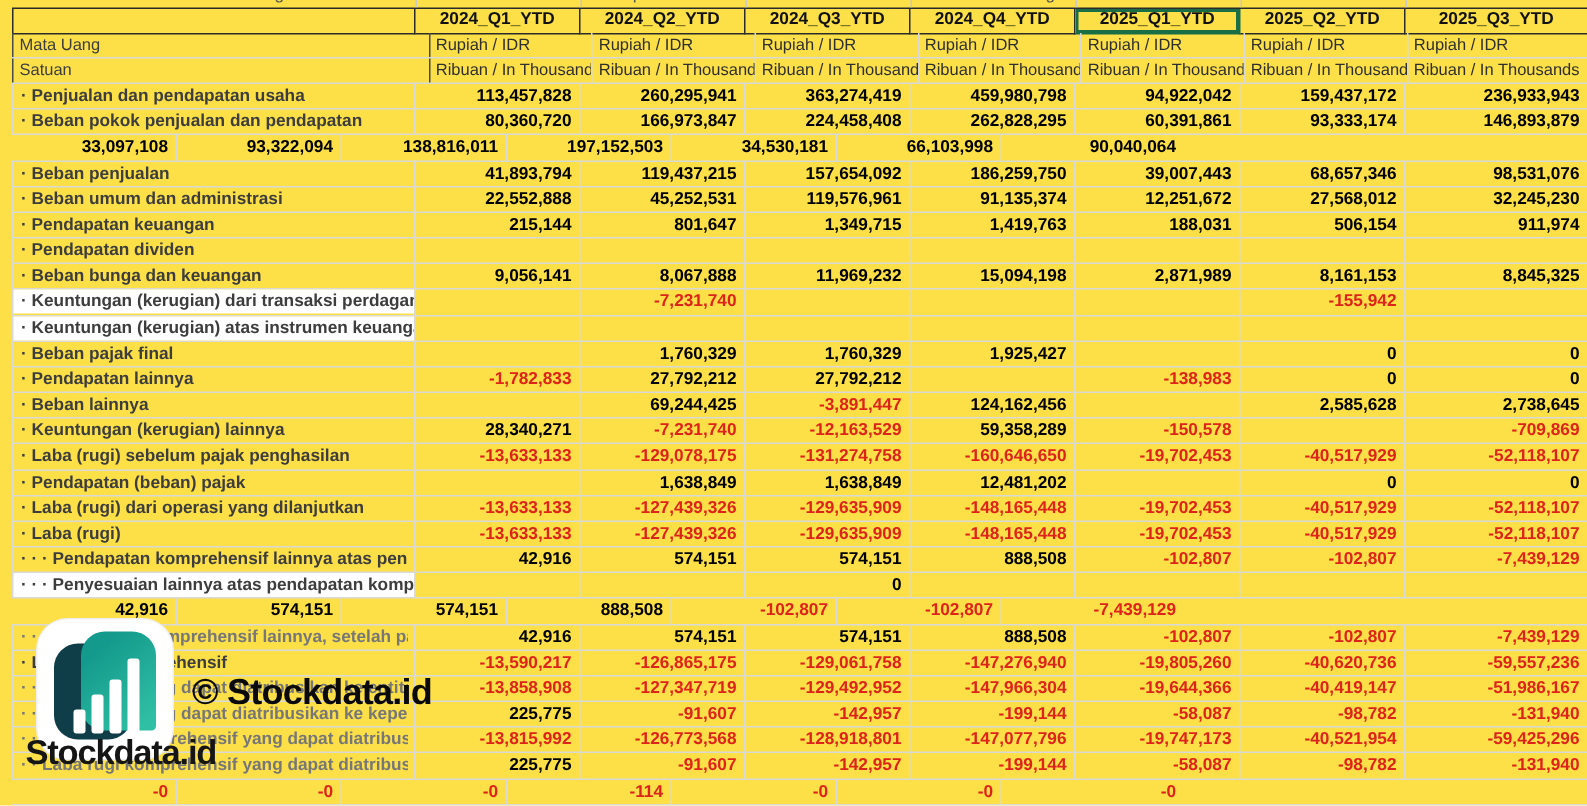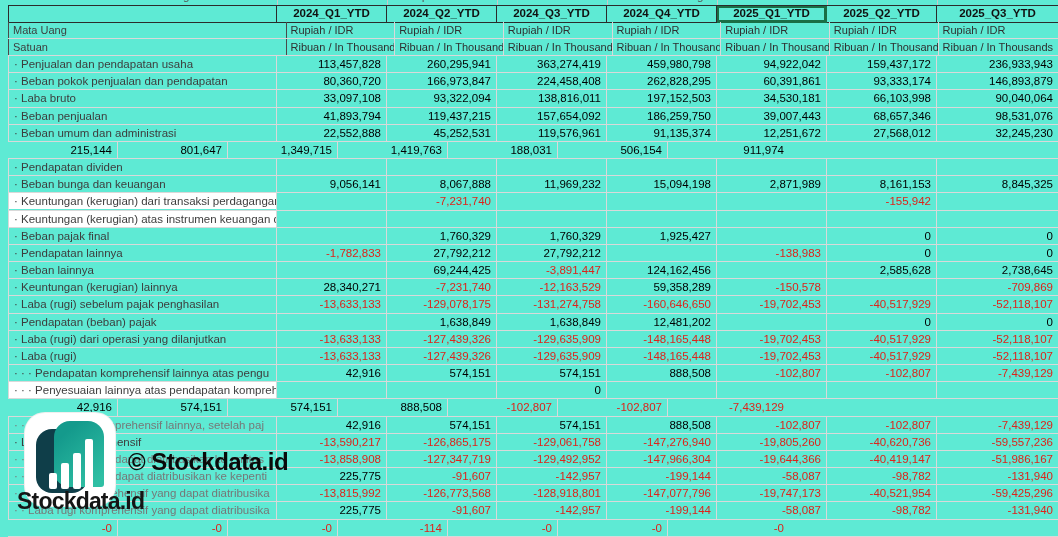--- a/index.html
+++ b/index.html
@@ -2,21 +2,21 @@
 <html style="--neg: #de231a; --grid: #d9d9d9; --hb: #2b2b2b; --sel: #1a6e46; --label: #3d3d3d; --muted: #777777;"><head>
 <meta charset="utf-8">
 <style>
   :root{
     --neg:#de231a; --grid:#d9d9d9; --hb:#2b2b2b; --sel:#1a6e46;
     --label:#3d3d3d; --muted:#777777;
   }
   *{box-sizing:border-box; margin:0; padding:0;}
   html,body{width:1058px;height:537px;overflow:hidden;background:#fff;
     font-family:"Liberation Sans", sans-serif;}
-  .screen{position:relative;width:1058px;height:537px;background:#5eead4;}
+  .screen{position:relative;width:1058px;height:537px;background:#fde047;}
 
   
   .sliver{position:relative;height:5px;margin-left:8px;width:1050px;overflow:hidden;}
   .sliver .tick{position:absolute;top:0;width:1px;height:5px;background:#c9c9c9;}
   .sliver .frag{position:absolute;top:-10px;font-size:11.5px;color:#555;}
 
   
   .hdr{display:flex;margin-left:8px;width:1050px;height:17px;
     border-top:1px solid var(--hb);}
   .hc{width:110px;height:17px;border-right:1px solid var(--hb);border-bottom:1px solid var(--hb);
@@ -27,21 +27,21 @@
 
   
   .mrow{display:flex;margin-left:8px;width:1050px;height:17px;border-bottom:1px solid var(--grid);}
   .mc{width:110px;height:16px;font-size:11px;color:#2f2f2f;line-height:16px;
     padding-left:4px;border-right:1px solid var(--grid);overflow:hidden;white-space:nowrap;}
   .mc.ml{width:282px;border-left:1px solid #4a4a4a;border-right:1px solid #4a4a4a;color:var(--label);}
   .mc.last{width:121px;border-right:none;}
 
   
   #grid{margin-left:8px;width:1050px;}
-  .r{display:flex;height:17.178px;border-bottom:1px solid var(--grid);}
+  .r{display:flex;height:17.178px;border-bottom:1px solid var(--grid);font-weight:bold;}
   .c{height:100%;}
   .lc{width:269px;border-left:1px solid var(--grid);border-right:1px solid var(--grid);
     position:relative;overflow:visible;}
   .lbl{position:relative;z-index:2;max-width:263px;padding-left:5px;
     font-size:11.5px;color:var(--label);line-height:16px;
     white-space:nowrap;overflow:hidden;}
   .lbl.muted{color:var(--muted);}
   .lbl.ov{background:#fff;padding-right:2px;}
   .num{width:110px;border-right:1px solid var(--grid);font-size:11.5px;color:#000;
     text-align:right;padding-right:5px;line-height:16px;white-space:nowrap;overflow:hidden;}
@@ -135,23 +135,20 @@
         </div>
         <div class="c num">80,360,720</div>
         <div class="c num">166,973,847</div>
         <div class="c num">224,458,408</div>
         <div class="c num">262,828,295</div>
         <div class="c num">60,391,861</div>
         <div class="c num">93,333,174</div>
         <div class="c num last">146,893,879</div>
       </div>
       <div class="r">
-        <div class="c lc">
-          <div class="lbl">· Laba bruto</div>
-        </div>
         <div class="c num">33,097,108</div>
         <div class="c num">93,322,094</div>
         <div class="c num">138,816,011</div>
         <div class="c num">197,152,503</div>
         <div class="c num">34,530,181</div>
         <div class="c num">66,103,998</div>
         <div class="c num last">90,040,064</div>
       </div>
       <div class="r">
         <div class="c lc">
@@ -171,20 +168,23 @@
         </div>
         <div class="c num">22,552,888</div>
         <div class="c num">45,252,531</div>
         <div class="c num">119,576,961</div>
         <div class="c num">91,135,374</div>
         <div class="c num">12,251,672</div>
         <div class="c num">27,568,012</div>
         <div class="c num last">32,245,230</div>
       </div>
       <div class="r">
+        <div class="c lc">
+          <div class="lbl">· Pendapatan keuangan</div>
+        </div>
         <div class="c num">215,144</div>
         <div class="c num">801,647</div>
         <div class="c num">1,349,715</div>
         <div class="c num">1,419,763</div>
         <div class="c num">188,031</div>
         <div class="c num">506,154</div>
         <div class="c num last">911,974</div>
       </div>
       <div class="r">
         <div class="c lc">

